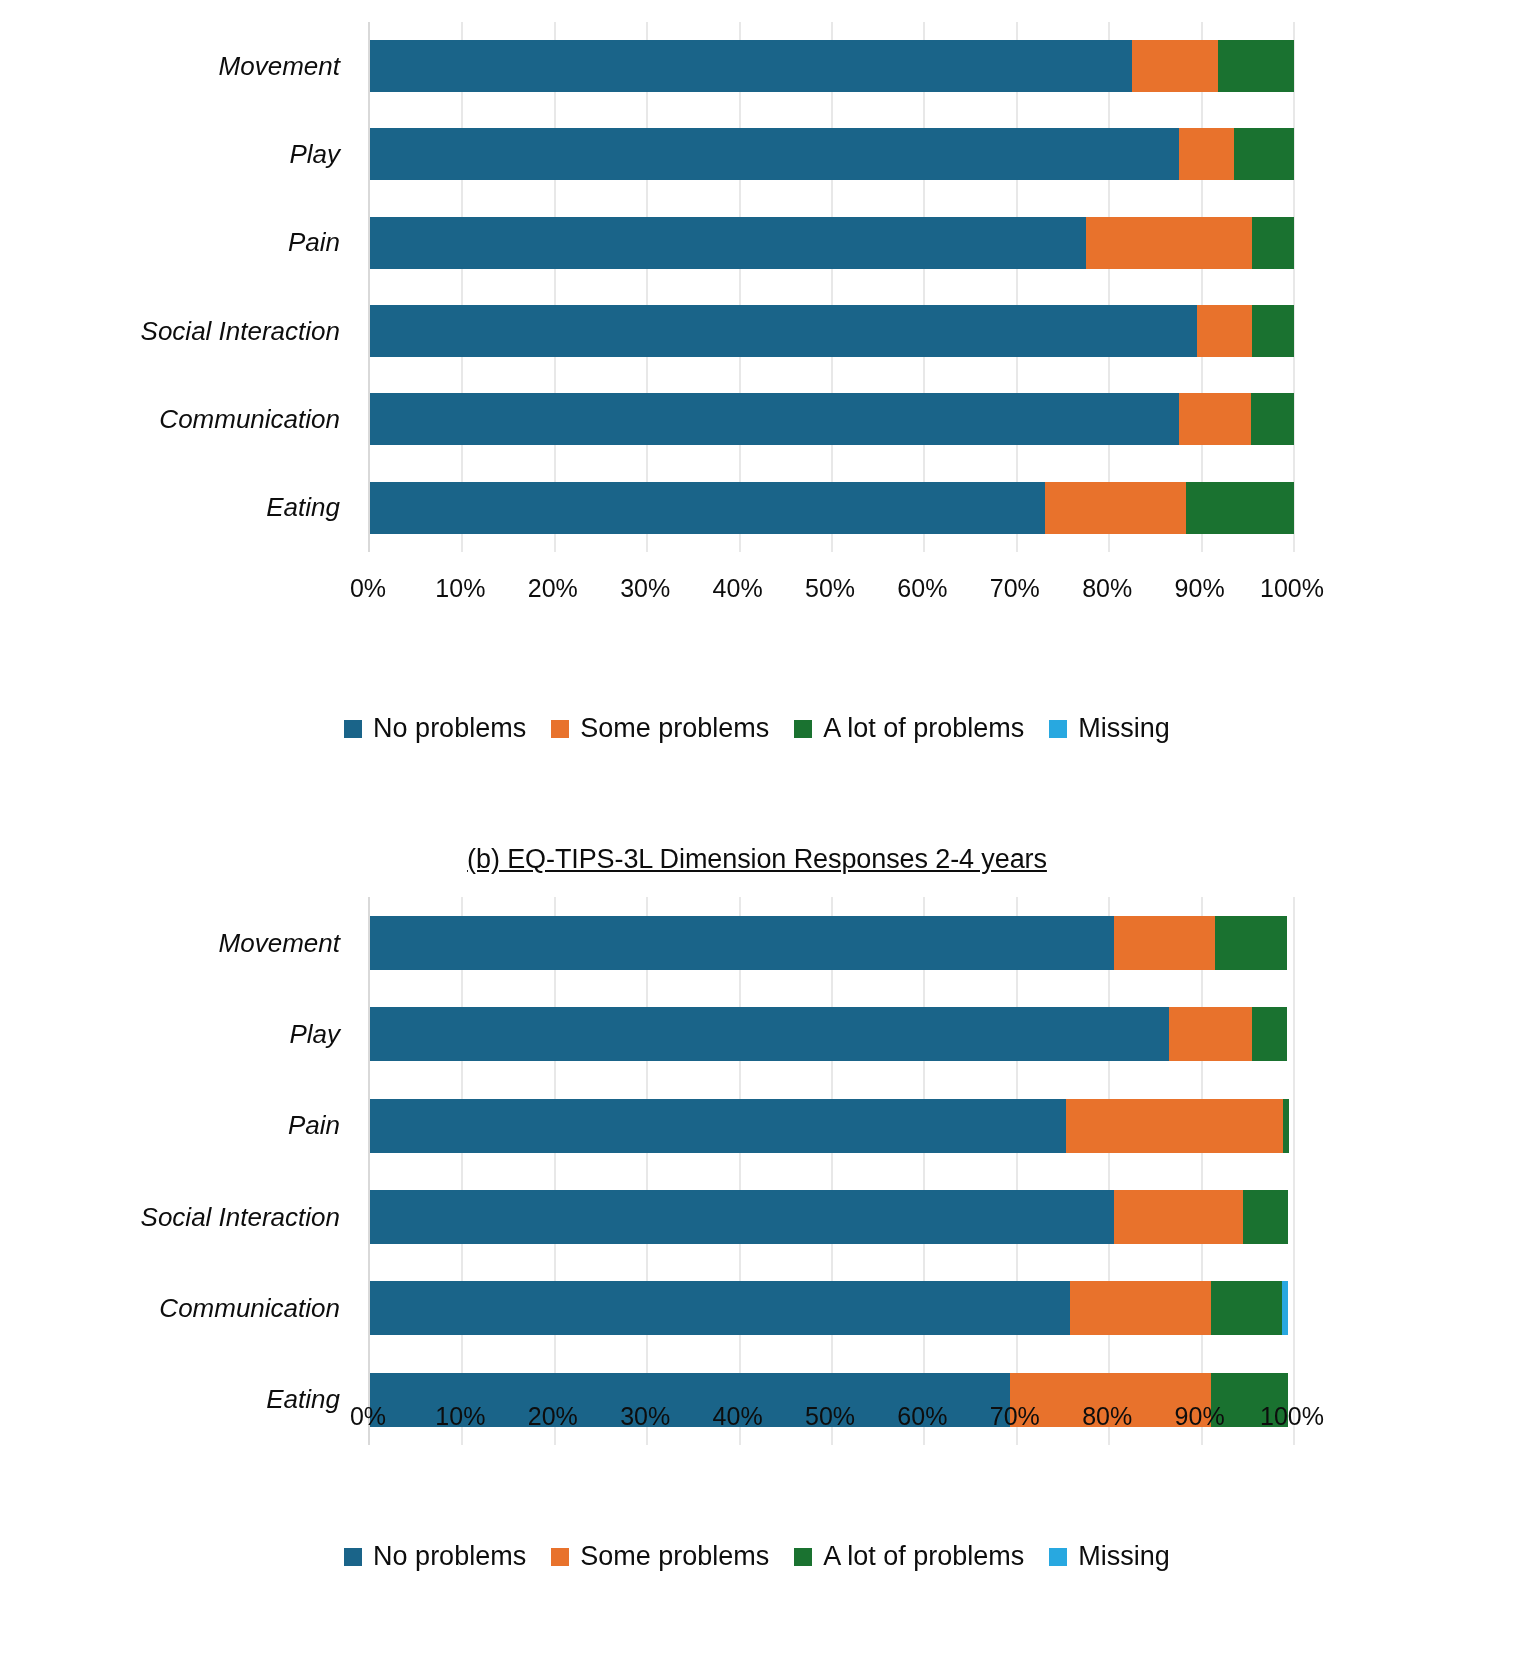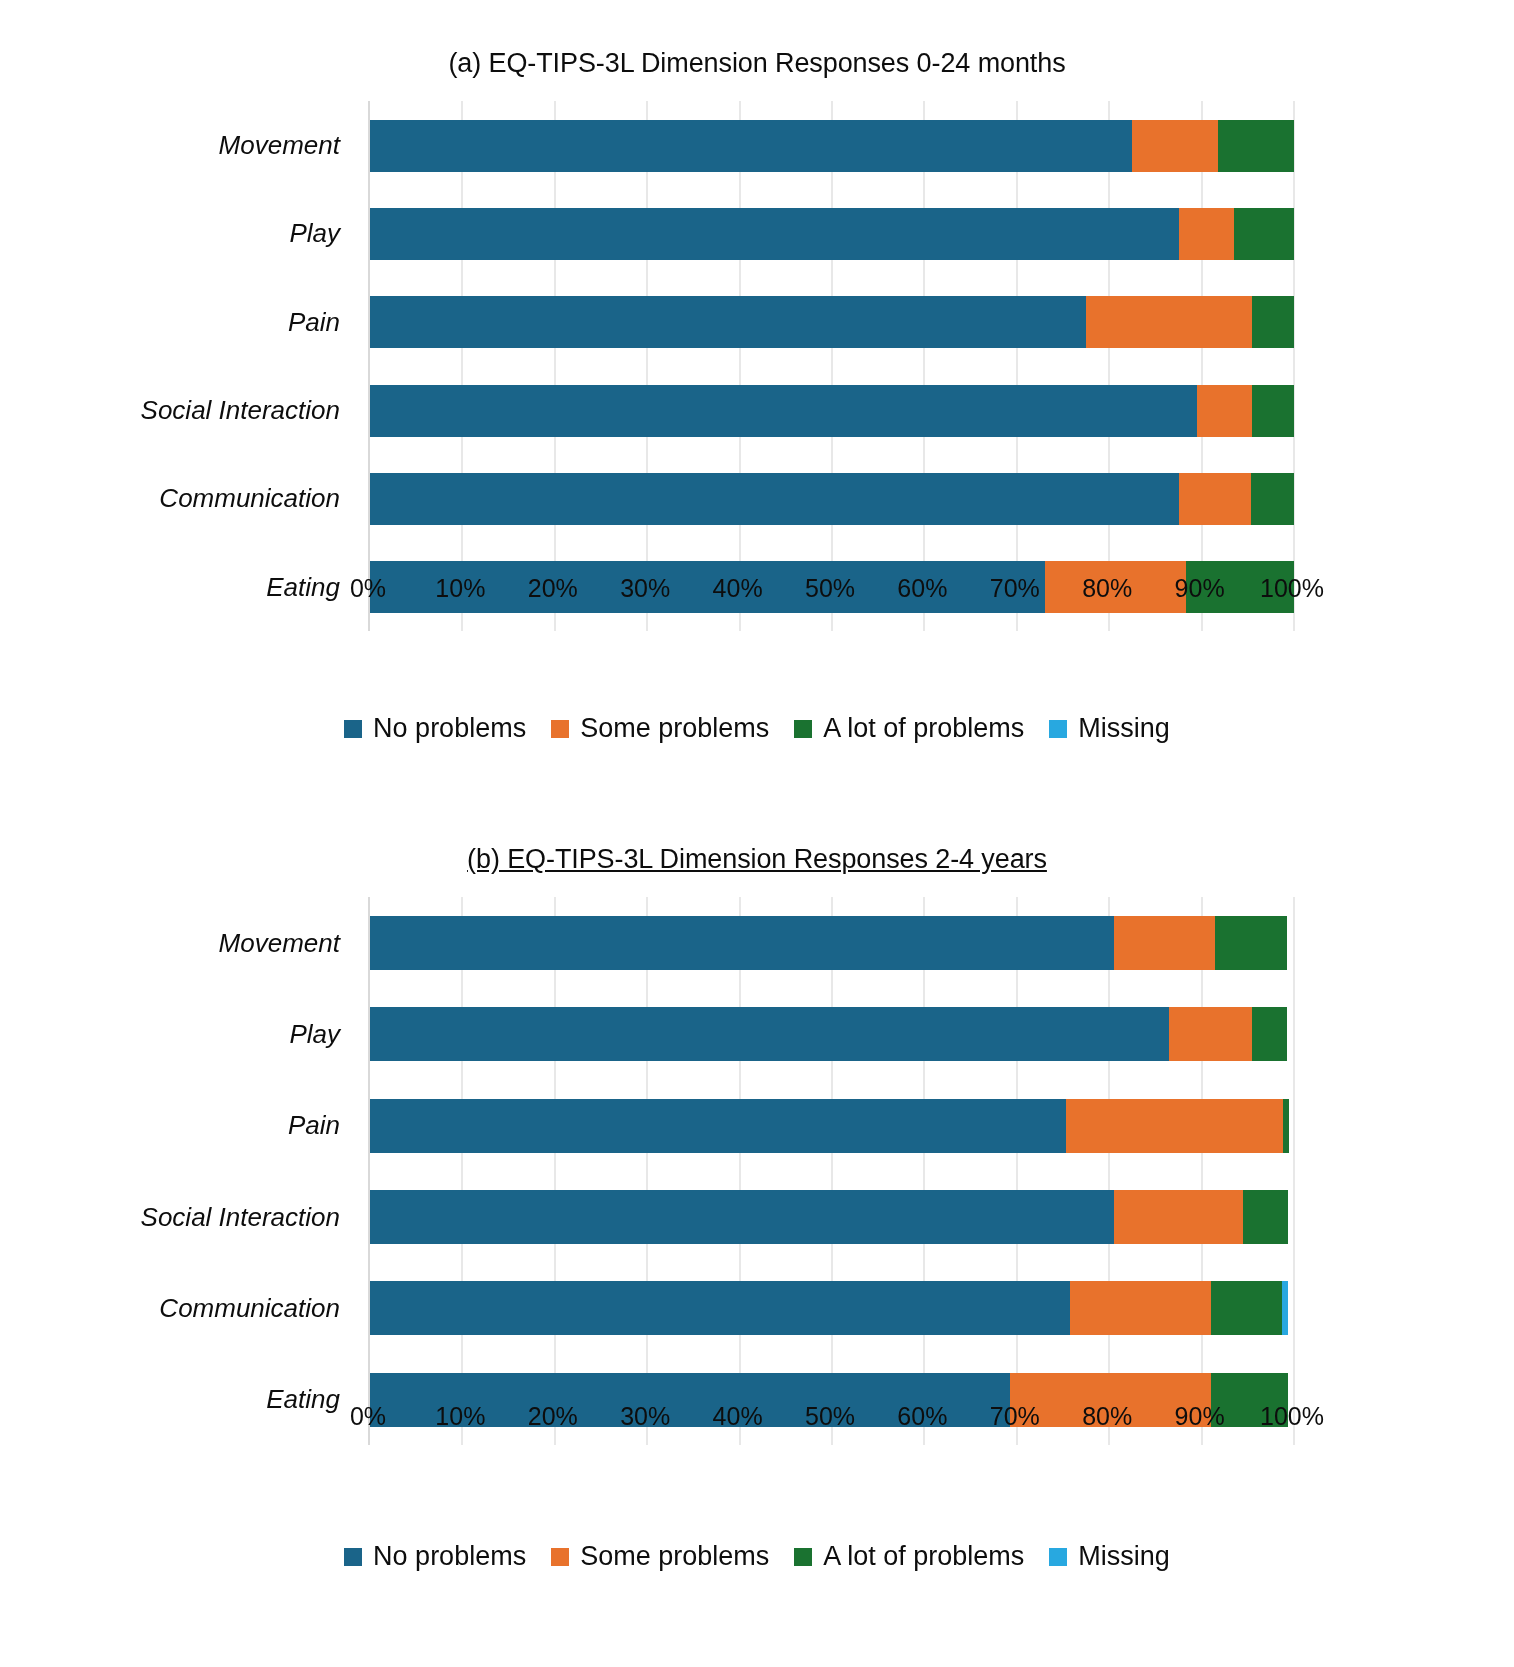--- a/index.html
+++ b/index.html
@@ -159,21 +159,20 @@
     height: 18px;
     flex: 0 0 18px;
   }
 </style>
 </head>
 <body>
 
 <div class="figure">
 
   <div class="panel panel-a">
-    <div class="chart-title">(a) EQ-TIPS-3L Dimension Responses 0-24 months</div>
 
     <div class="plot-wrap">
       <div class="ylabels">
           <div class="ylabel">Movement</div>
           <div class="ylabel">Play</div>
           <div class="ylabel">Pain</div>
           <div class="ylabel">Social Interaction</div>
           <div class="ylabel">Communication</div>
           <div class="ylabel">Eating</div>
         </div>

